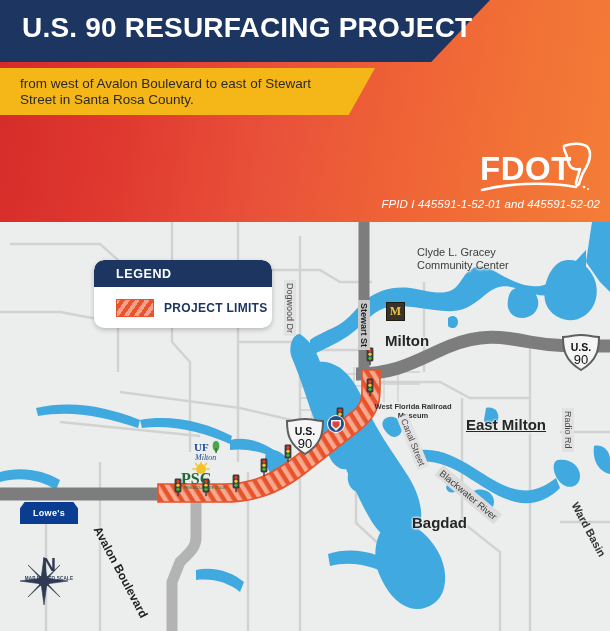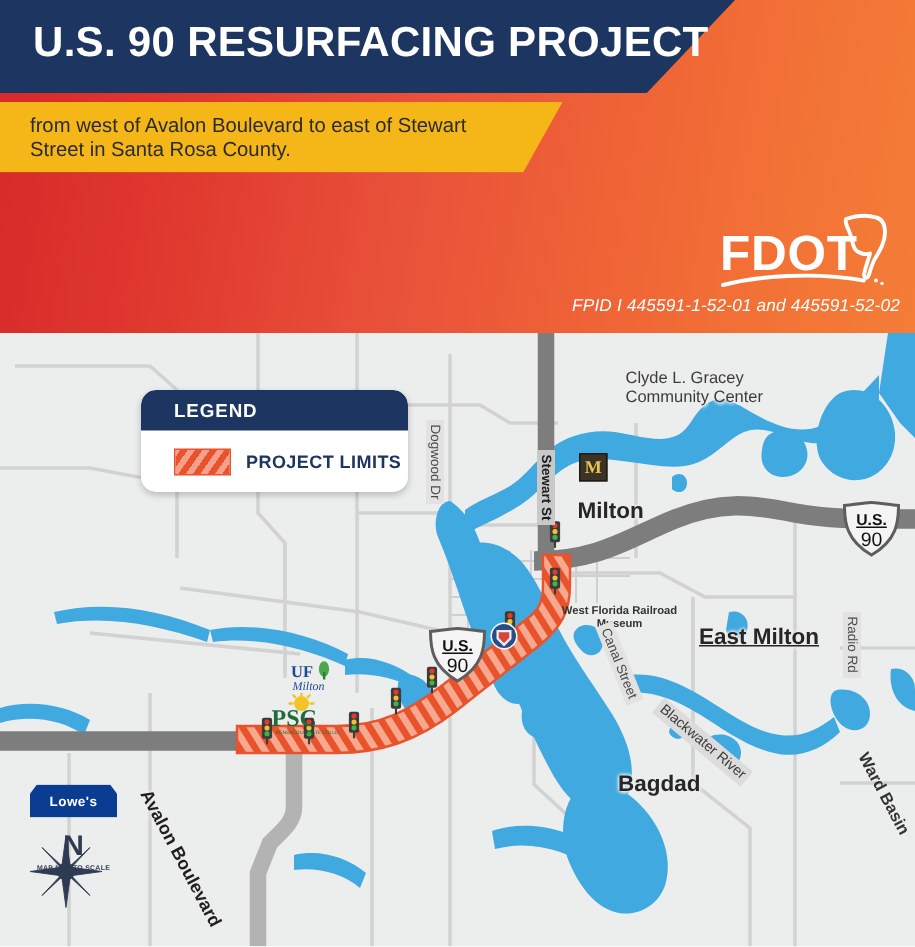--- a/index.html
+++ b/index.html
@@ -41,21 +41,21 @@
   .lbl{position:absolute;color:#262626;white-space:nowrap;}
   .lbl-halo{text-shadow:0 0 3px #eceded,0 0 3px #eceded,0 0 2px #eceded,1px 1px 2px #eceded;}
   .city{font-size:15px;font-weight:bold;}
   .poi{font-size:11px;color:#3c3c3c;line-height:13px;white-space:normal;width:110px;}
   .poi-sm{font-size:7.5px;font-weight:bold;color:#333;line-height:9px;text-align:center;width:80px;white-space:normal;}
   .street{font-size:9px;color:#4a4a4a;font-weight:500;}
   .river{font-size:9.5px;color:#3b3b3b;font-weight:500;}
 
   
   .shield{position:absolute;width:40px;height:38px;}
-  .shield .txt1{position:absolute;left:0;top:7px;width:40px;text-align:center;font-size:10.5px;font-weight:bold;color:#111;text-decoration:underline;}
+  .shield .txt1{position:absolute;left:0;top:7px;width:40px;text-align:center;font-size:10.5px;font-weight:bold;color:#111;}
   .shield .txt2{position:absolute;left:0;top:18px;width:40px;text-align:center;font-size:13px;font-weight:normal;color:#111;}
 
   
   .compass{position:absolute;left:18px;top:333px;width:62px;text-align:center;}
   .compass .n{font-size:19px;font-weight:bold;color:#2f3b52;line-height:19px;}
   .scale-note{font-size:4.6px;font-weight:bold;color:#35415a;letter-spacing:.2px;margin-top:2px;}
 
   
   .chip{position:absolute;}
   .lowes{width:58px;height:22px;background:#0a3d91;color:#fff;font-size:9px;font-weight:bold;
@@ -332,21 +332,21 @@
     </div>
 
     <div class="shield" style="left:561px;top:112px;">
       <svg width="40" height="38" viewBox="0 0 40 38">
         <path d="M20 1 C26 1 33 3 38 3 C38 14 37 26 20 36 C3 26 2 14 2 3 C7 3 14 1 20 1 Z" fill="#f5f5f5" stroke="#5e5e5e" stroke-width="2"></path>
       </svg>
       <div class="txt1">U.S.</div>
       <div class="txt2">90</div>
     </div>
 
-    <div class="chip lowes" style="left:20px;top:301px;text-align:center;">Lowe's</div>
+    <div class="chip lowes" style="left:20px;top:280px;text-align:center;">Lowe's</div>
 
     <div class="chip" style="left:194px;top:218px;width:42px;height:24px;">
       <svg width="42" height="24" viewBox="0 0 42 24">
         <text x="0" y="11" font-family="Liberation Serif, serif" font-size="11" font-weight="bold" fill="#1b4a8f">UF</text>
         <ellipse cx="22" cy="6" rx="3.4" ry="5.2" fill="#4ca64c"></ellipse>
         <rect x="21.3" y="8" width="1.6" height="5" fill="#2f7d32"></rect>
         <text x="1" y="20" font-family="Liberation Serif, serif" font-size="8" font-style="italic" fill="#1b4a8f">Milton</text>
         <text x="0" y="11" font-family="Liberation Sans, sans-serif" font-size="5" fill="#1b4a8f"></text>
       </svg>
     </div>

